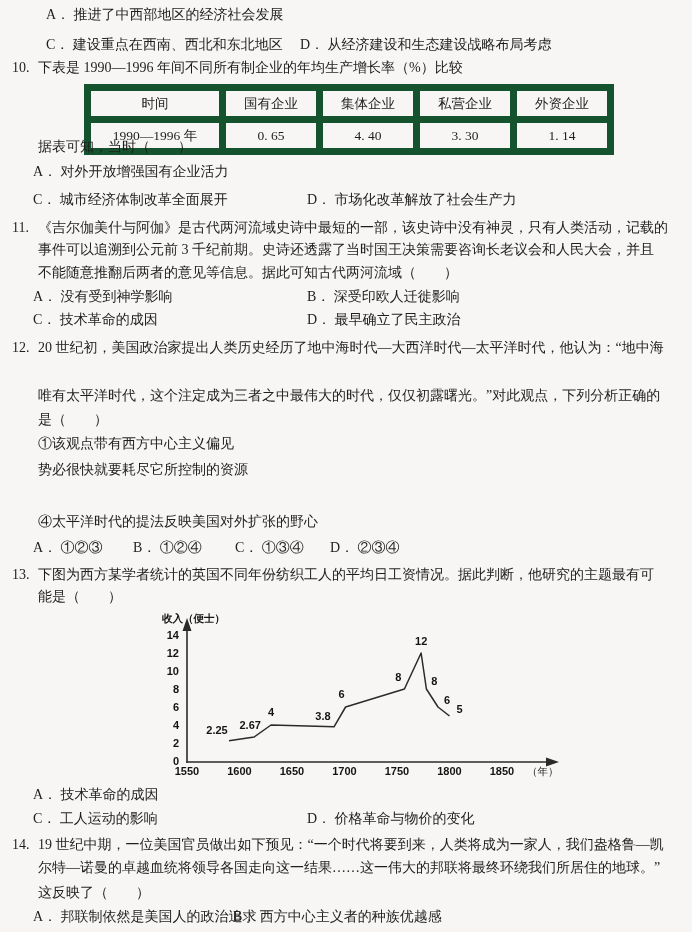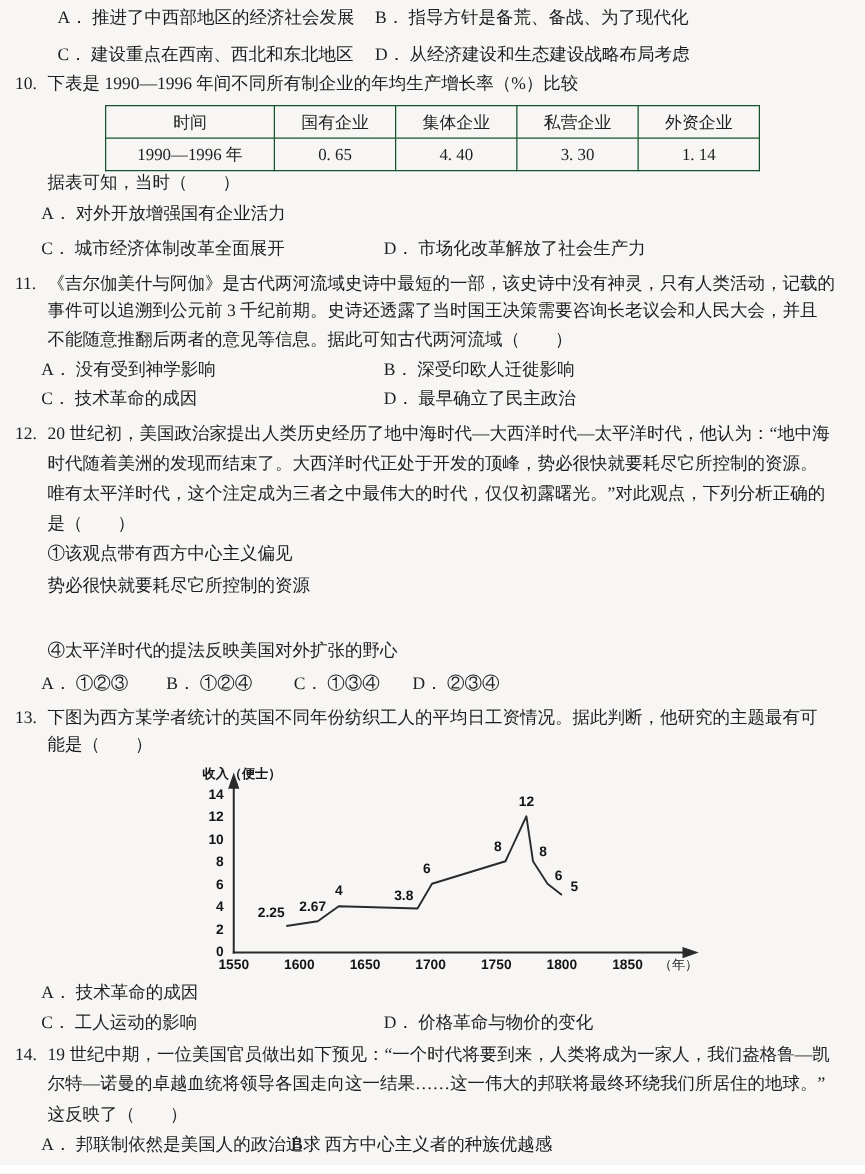--- a/index.html
+++ b/index.html
@@ -18,37 +18,36 @@
     font-size:14px;
     white-space:nowrap;
   }
   .qnum{display:inline-block;width:26px;}
   .gtable{
     position:absolute;left:84px;top:84px;
     border-collapse:collapse;
     font-size:13.5px;
   }
   .gtable td,.gtable th{
-    border:1px solid #14532d;
+    border:7px solid #14532d;
     height:25px;
     text-align:center;
     font-weight:normal;
     padding:0 2px;
   }
   .chart-wrap{position:absolute;left:150px;top:612px;}
   svg text{font-family:"Liberation Sans","DejaVu Sans",sans-serif;}
   .scan-edge{position:absolute;left:0;bottom:0;width:692px;height:7px;background:#ffffff;}
 </style>
 </head>
 <body>
 
 <div class="page">
 
   <div class="ln" style="left:46px;top:5px">A． 推进了中西部地区的经济社会发展</div>
-  <div class="ln" style="left:300px;top:5px">B． 指导方针是备荒、备战、为了现代化</div>
   <div class="ln" style="left:46px;top:35px">C． 建设重点在西南、西北和东北地区</div>
   <div class="ln" style="left:300px;top:35px">D． 从经济建设和生态建设战略布局考虑</div>
 
   <div class="ln" style="left:12px;top:58px">
     <span class="qnum">10.</span><span>下表是 1990—1996 年间不同所有制企业的年均生产增长率（%）比较</span>
   </div>
 
   <table class="gtable">
     <colgroup>
       <col style="width:135px">
@@ -86,21 +85,20 @@
   <div class="ln" style="left:38px;top:240px">事件可以追溯到公元前 3 千纪前期。史诗还透露了当时国王决策需要咨询长老议会和人民大会，并且</div>
   <div class="ln" style="left:38px;top:263px">不能随意推翻后两者的意见等信息。据此可知古代两河流域（　　）</div>
   <div class="ln" style="left:33px;top:287px">A． 没有受到神学影响</div>
   <div class="ln" style="left:307px;top:287px">B． 深受印欧人迁徙影响</div>
   <div class="ln" style="left:33px;top:310px">C． 技术革命的成因</div>
   <div class="ln" style="left:307px;top:310px">D． 最早确立了民主政治</div>
 
   <div class="ln" style="left:12px;top:338px">
     <span class="qnum">12.</span><span>20 世纪初，美国政治家提出人类历史经历了地中海时代—大西洋时代—太平洋时代，他认为：“地中海</span>
   </div>
-  <div class="ln" style="left:38px;top:362px">时代随着美洲的发现而结束了。大西洋时代正处于开发的顶峰，势必很快就要耗尽它所控制的资源。</div>
   <div class="ln" style="left:38px;top:386px">唯有太平洋时代，这个注定成为三者之中最伟大的时代，仅仅初露曙光。”对此观点，下列分析正确的</div>
   <div class="ln" style="left:38px;top:410px">是（　　）</div>
   <div class="ln" style="left:38px;top:434px">①该观点带有西方中心主义偏见</div>
   <div class="ln" style="left:38px;top:460px">势必很快就要耗尽它所控制的资源</div>
   <div class="ln" style="left:38px;top:512px">④太平洋时代的提法反映美国对外扩张的野心</div>
   <div class="ln" style="left:33px;top:538px">A． ①②③</div>
   <div class="ln" style="left:133px;top:538px">B． ①②④</div>
   <div class="ln" style="left:235px;top:538px">C． ①③④</div>
   <div class="ln" style="left:330px;top:538px">D． ②③④</div>
 

